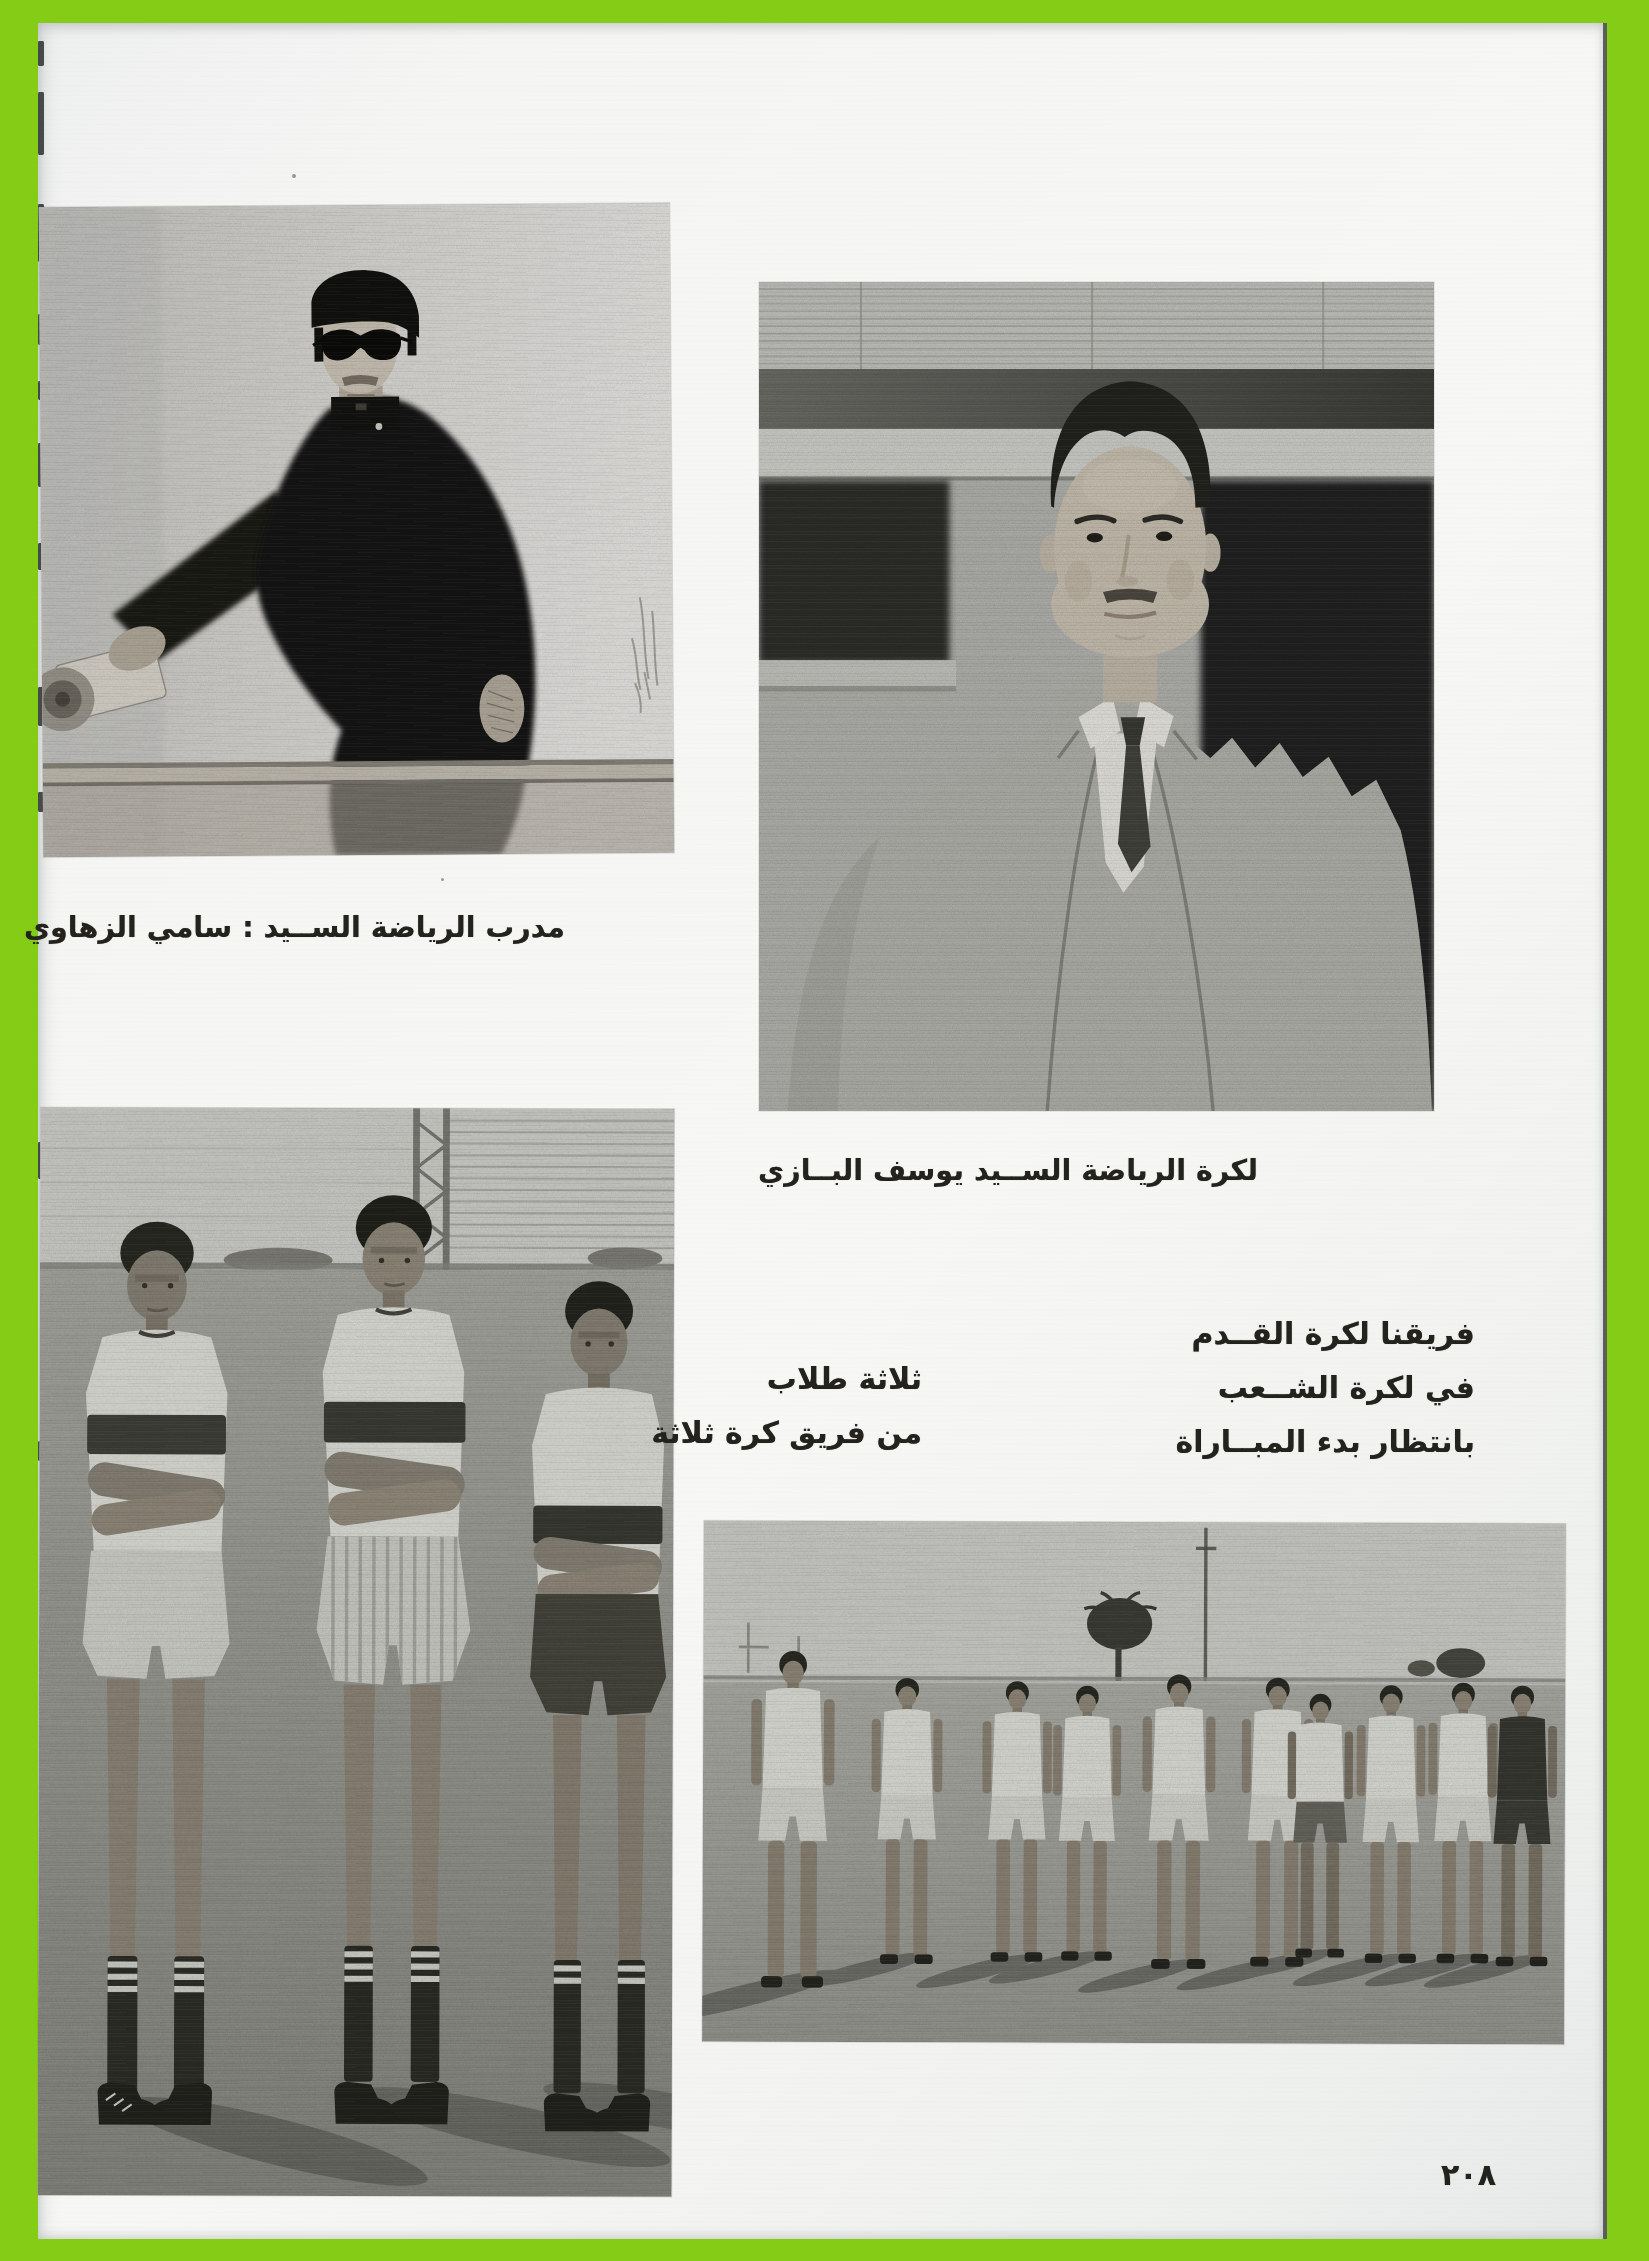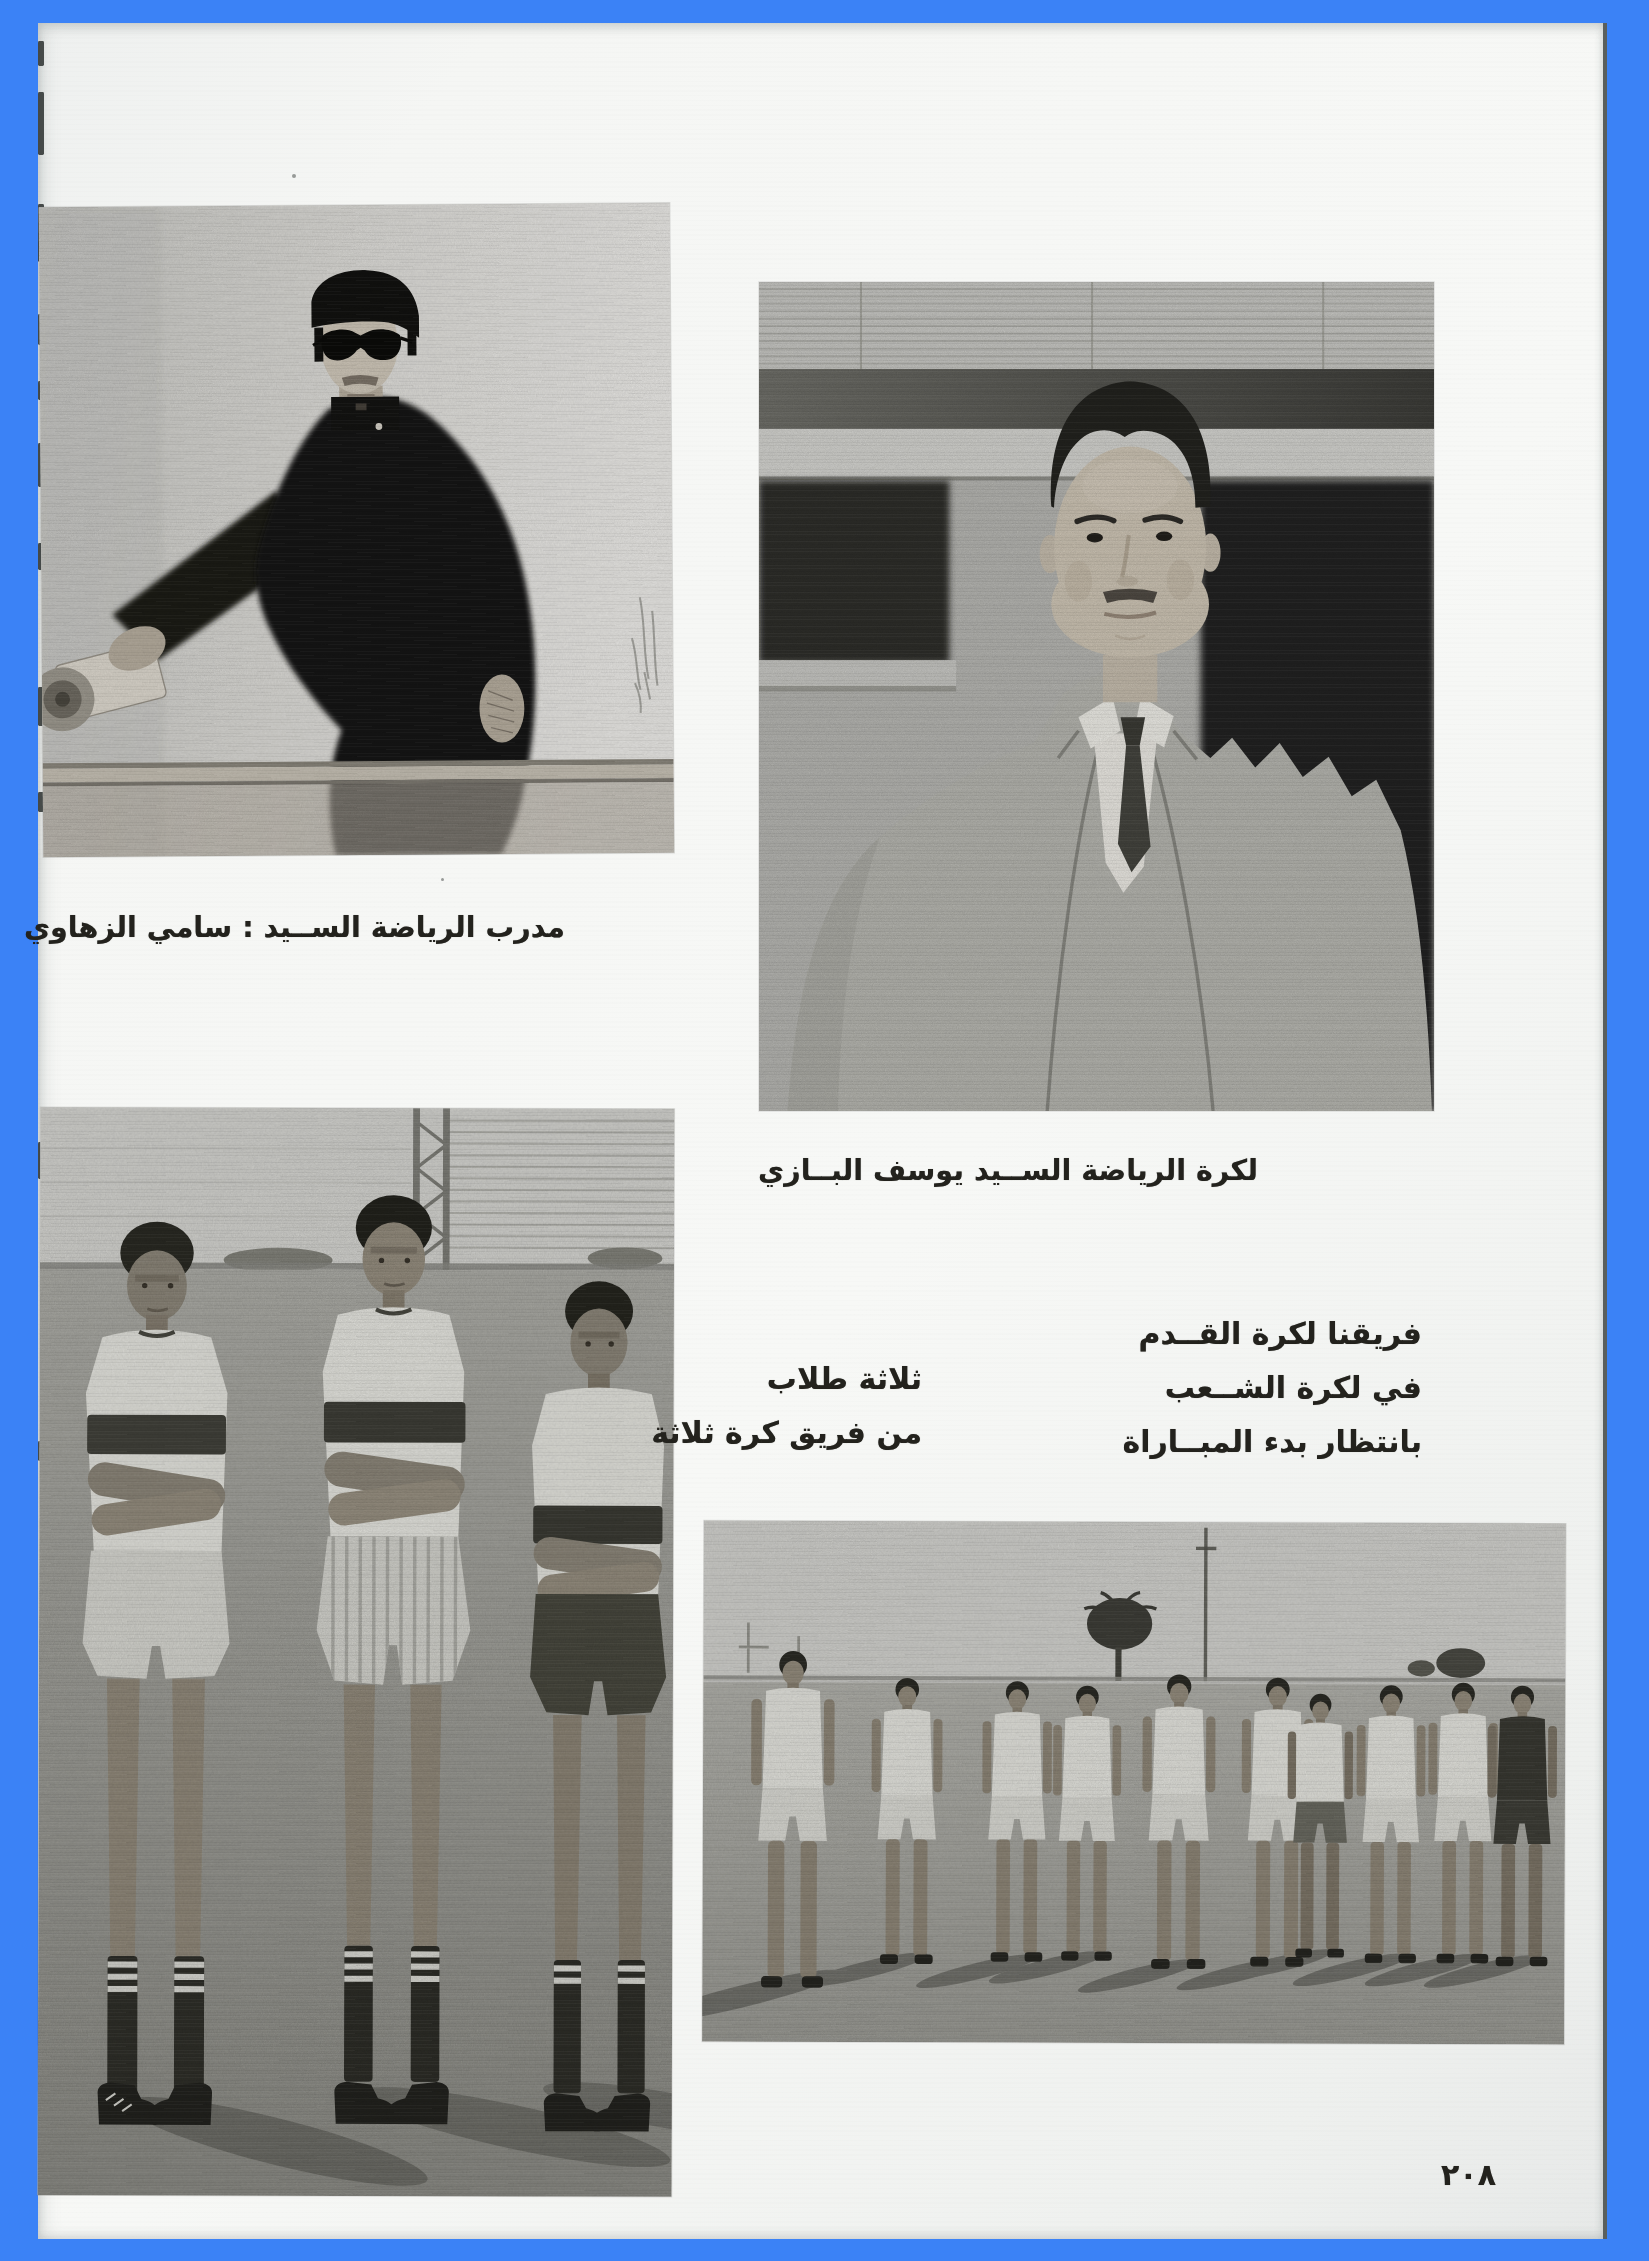--- a/index.html
+++ b/index.html
@@ -1,16 +1,16 @@
 <!DOCTYPE html>
 <html lang="ar" dir="rtl" style="font-size:11px"><head>
 <meta charset="utf-8">
 <style>
   html,body{margin:0;padding:0;background:#a8d0d2;}
-  .frame{position:relative;width:1649px;height:2261px;background:#3b82f6;overflow:hidden;
+  .frame{position:relative;width:1649px;height:2261px;background:#84cc16;overflow:hidden;
          font-family:"DejaVu Sans",sans-serif;}
   .paper{position:absolute;left:38px;top:23px;width:1565px;height:2216px;
          background:linear-gradient(128deg,#eef0ef 0%,#f5f6f4 14%,#f7f8f6 55%,#eef0ee 88%,#e7e9e8 100%);
          border-right:4.1px solid #5a5f5d;
          box-shadow:inset 0 5.4px 9.5px rgba(90,100,98,0.18), inset 9.5px 0 15px rgba(90,100,98,0.10), inset 0 -4.1px 8.2px rgba(90,100,98,0.14);}
   .paper::before{content:"";position:absolute;inset:0;pointer-events:none;
          background:repeating-linear-gradient(180deg,rgba(70,75,73,0.012) 0 1.4px,transparent 1.4px 4.8px);}
   .tick{position:absolute;left:38px;width:6.1px;background:#2c302f;opacity:.85;border-radius:1.4px;}
   .photo{position:absolute;overflow:hidden;background:#d8d8d4;box-shadow:0 0 0 0.7px rgba(70,70,66,0.15);}
   .photo svg{display:block;width:100%;height:100%;}
@@ -389,21 +389,21 @@
   </div>
 
   <div class="arabic caption" style="left:116px;top:910px;width:449px;">مدرب الرياضة الســيد : سامي الزهاوي</div>
   <div class="arabic caption" style="left:836px;top:1153px;width:422px;">لكرة الرياضة الســيد يوسف البــازي</div>
 
   <div class="arabic ann" style="left:680px;top:1352px;width:242px;">
     <div>ثلاثة طلاب</div>
     <div>من فريق كرة ثلاثة</div>
   </div>
 
-  <div class="arabic ann" style="left:1173px;top:1307px;width:249px;">
+  <div class="arabic ann" style="left:1226px;top:1307px;width:249px;">
     <div>فريقنا لكرة القــدم</div>
     <div>في لكرة الشــعب</div>
     <div>بانتظار بدء المبــاراة</div>
   </div>
 
   <div class="arabic pageno" style="left:1353px;top:2157px;width:143px;">٢٠٨</div>
 </div>
 
 
 </body></html>

